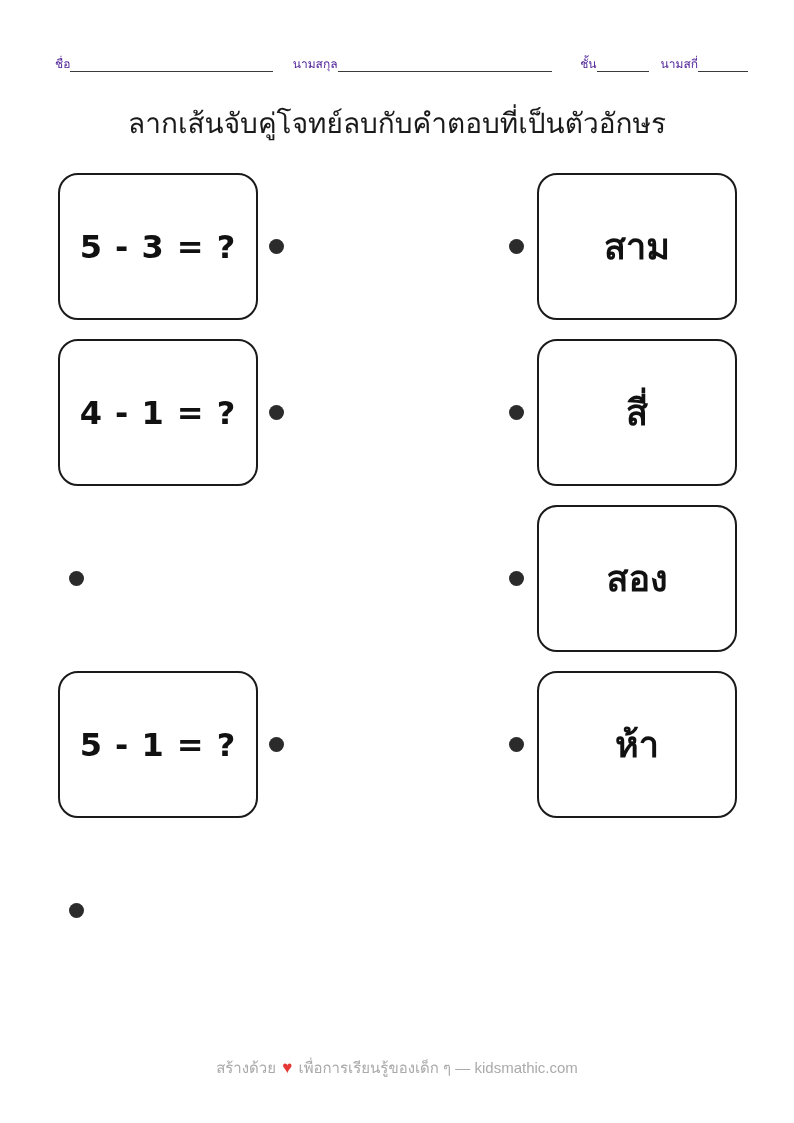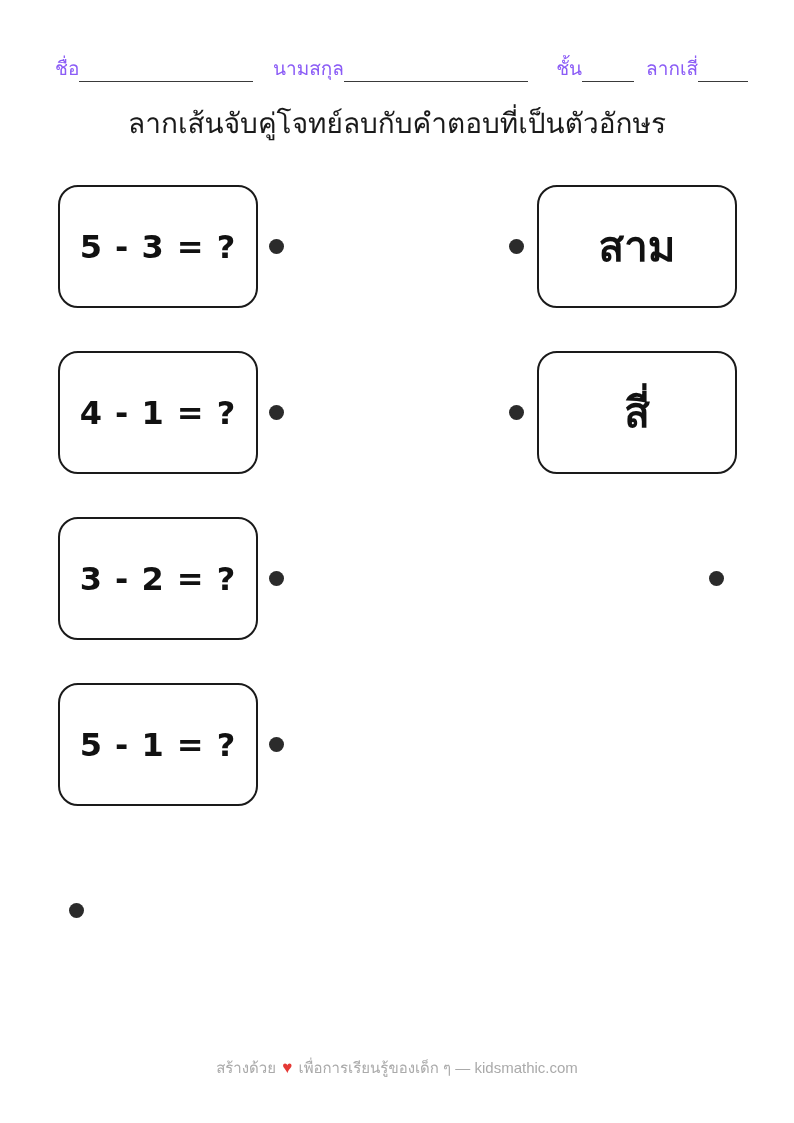--- a/index.html
+++ b/index.html
@@ -11,21 +11,21 @@
     background:#ffffff;
     font-family:"Liberation Sans", sans-serif;
     color:#111111;
     overflow:hidden;
   }
 
   
   .header-fields {
     position:absolute; top:56px; left:55px; width:693px;
     display:flex; align-items:center;
-    font-size:19px; color:#8b5cf6;
+    font-size:12px; color:#4c1d95;
     line-height:1.4;
   }
   .field-label { white-space:nowrap; }
   .write-line {
     border-bottom:1.4px solid #3a3a3a;
     height:1.35em;
   }
   .line-name    { flex:1.65; }
   .line-surname { flex:1.75; }
   .line-class   { width:52px; }
@@ -44,32 +44,32 @@
   
   .match-area {
     position:absolute; top:173px; left:58px; width:679px;
   }
   .match-row {
     display:flex; justify-content:space-between; align-items:center;
     height:147px; margin-bottom:19px;
   }
   .pair-side { display:flex; align-items:center; }
   .card {
-    width:200px; height:123px;
+    width:200px; height:147px;
     border:2.5px solid #1a1a1a; border-radius:20px;
     background:#ffffff;
     display:flex; align-items:center; justify-content:center;
   }
   .problem-text {
     font-family:"DejaVu Sans", sans-serif;
     font-size:32px; font-weight:bold; color:#111;
     letter-spacing:1px; white-space:nowrap;
   }
   .answer-text {
-    font-size:42px; font-weight:bold; color:#111;
+    font-size:36px; font-weight:bold; color:#111;
     white-space:nowrap; line-height:1;
   }
   .connect-dot {
     width:15px; height:15px; border-radius:50%;
     background:#2b2b2b; flex:none;
   }
   .dot-left  { margin-left:11px; }
   .dot-right { margin-right:13px; }
 
   
@@ -85,21 +85,21 @@
 
 <div class="page">
 
   <div class="header-fields">
     <span class="field-label">ชื่อ</span>
     <div class="write-line line-name"></div>
     <span class="field-label ml-lg">นามสกุล</span>
     <div class="write-line line-surname"></div>
     <span class="field-label ml-md">ชั้น</span>
     <div class="write-line line-class"></div>
-    <span class="field-label ml-sm">ลากเสี่</span>
+    <span class="field-label ml-sm">นามสกี่</span>
     <div class="write-line line-number"></div>
   </div>
 
   <div class="worksheet-title">ลากเส้นจับคู่โจทย์ลบกับคำตอบที่เป็นตัวอักษร</div>
 
   <div class="match-area">
 
     <div class="match-row">
       <div class="pair-side">
         <div class="card">
@@ -125,36 +125,42 @@
       <div class="pair-side">
         <div class="connect-dot dot-right"></div>
         <div class="card">
           <span class="answer-text">สี่</span>
         </div>
       </div>
     </div>
 
     <div class="match-row">
       <div class="pair-side">
-        <div class="card">
-          <span class="problem-text">3 - 2 = ?</span>
-        </div>
         <div class="connect-dot dot-left"></div>
       </div>
       <div class="pair-side">
         <div class="connect-dot dot-right"></div>
+        <div class="card">
+          <span class="answer-text">สอง</span>
+        </div>
       </div>
     </div>
 
     <div class="match-row">
       <div class="pair-side">
         <div class="card">
           <span class="problem-text">5 - 1 = ?</span>
         </div>
         <div class="connect-dot dot-left"></div>
+      </div>
+      <div class="pair-side">
+        <div class="connect-dot dot-right"></div>
+        <div class="card">
+          <span class="answer-text">ห้า</span>
+        </div>
       </div>
     </div>
 
     <div class="match-row">
       <div class="pair-side">
         <div class="connect-dot dot-left"></div>
       </div>
     </div>
 
   </div>

